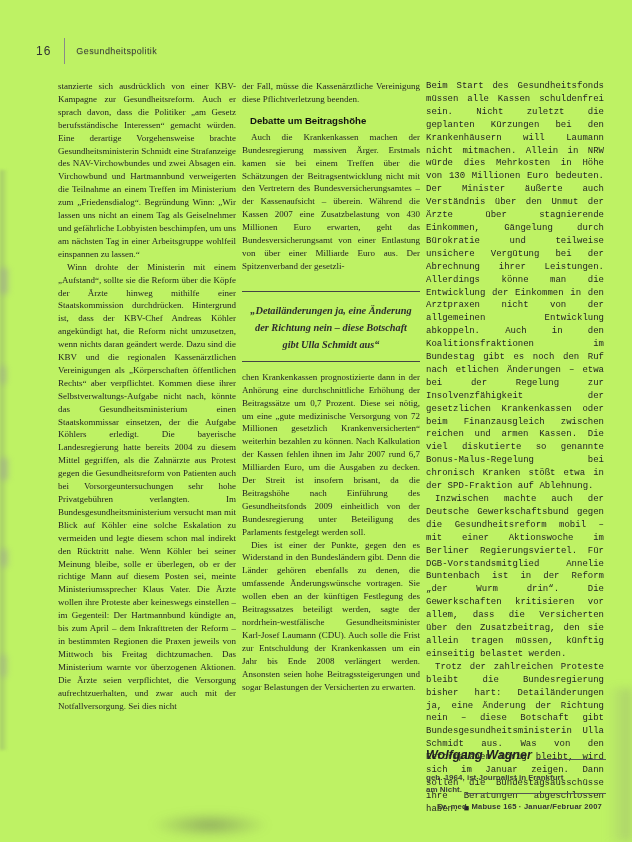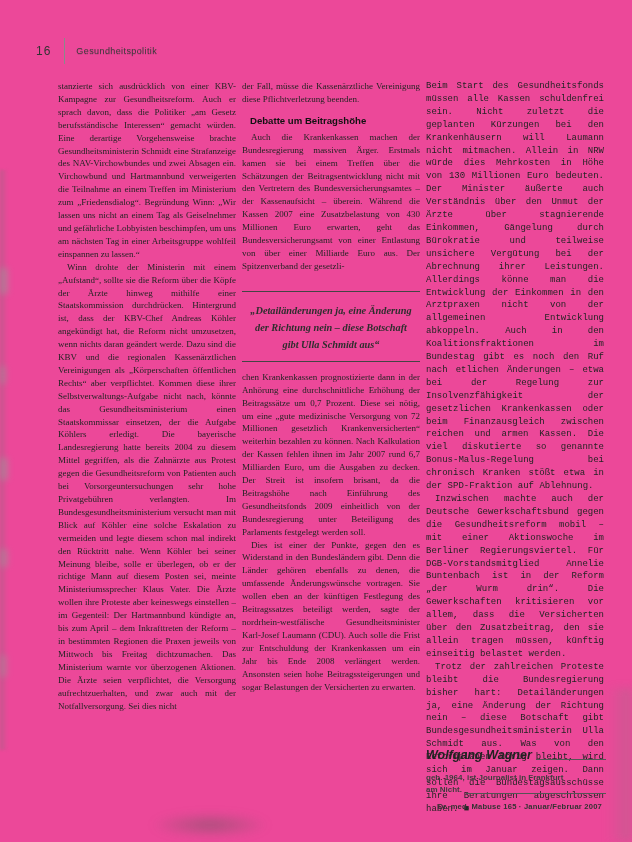--- a/index.html
+++ b/index.html
@@ -1,21 +1,21 @@
 <!DOCTYPE html>
 <html lang="de"><head>
 <meta charset="utf-8">
 <style>
   html,body{margin:0;padding:0;}
   body{
     width:632px;height:842px;position:relative;overflow:hidden;
     background:#ffffff;
     font-family:"Liberation Serif", serif;
   }
-  .page{position:absolute;inset:0;background:#ec4899;}
+  .page{position:absolute;inset:0;background:#bef264;}
 
   
   .pagehead{position:absolute;left:36px;top:38px;display:flex;align-items:center;
     font-family:"Liberation Sans", sans-serif;color:#2a2a2a;}
   .pagenum{font-size:12px;letter-spacing:1px;color:#333;}
   .headbar{width:1px;height:26px;background:#8a8a8a;margin:0 11px 0 13px;}
   .section{font-size:9px;letter-spacing:.4px;color:#3a3a3a;
     text-shadow:0 1px 0 rgba(0,0,0,.12);}
 
   

